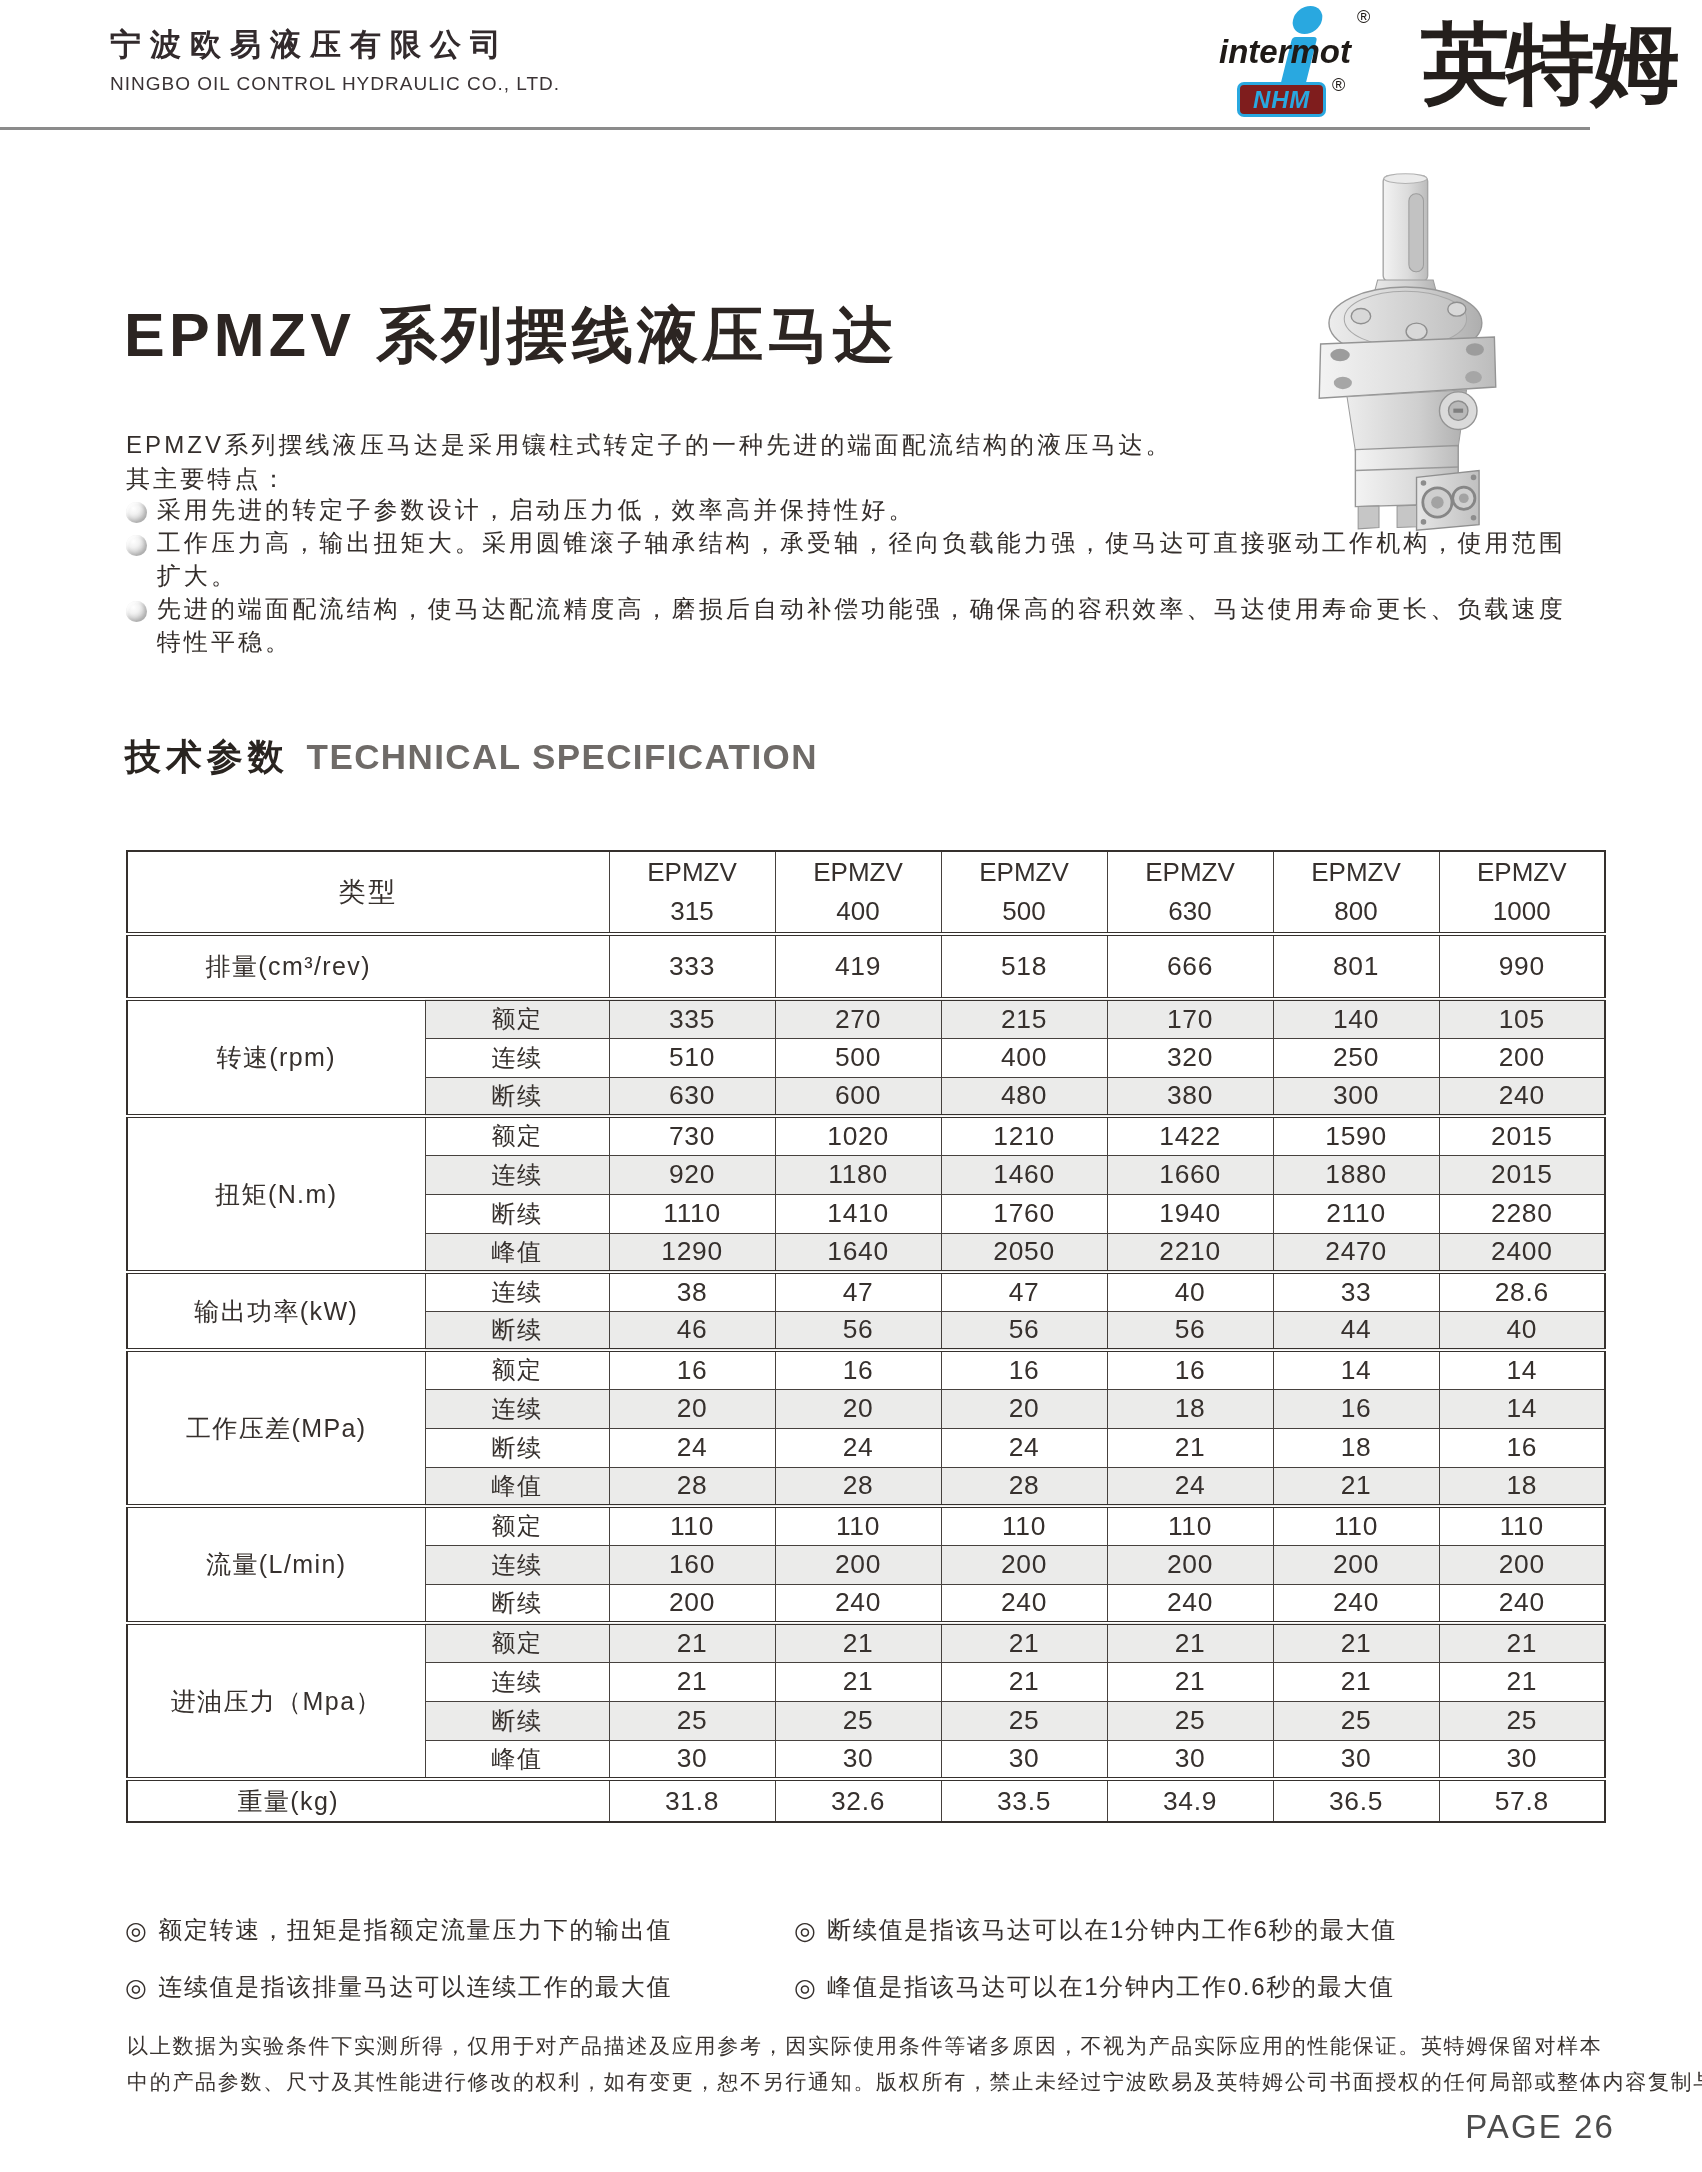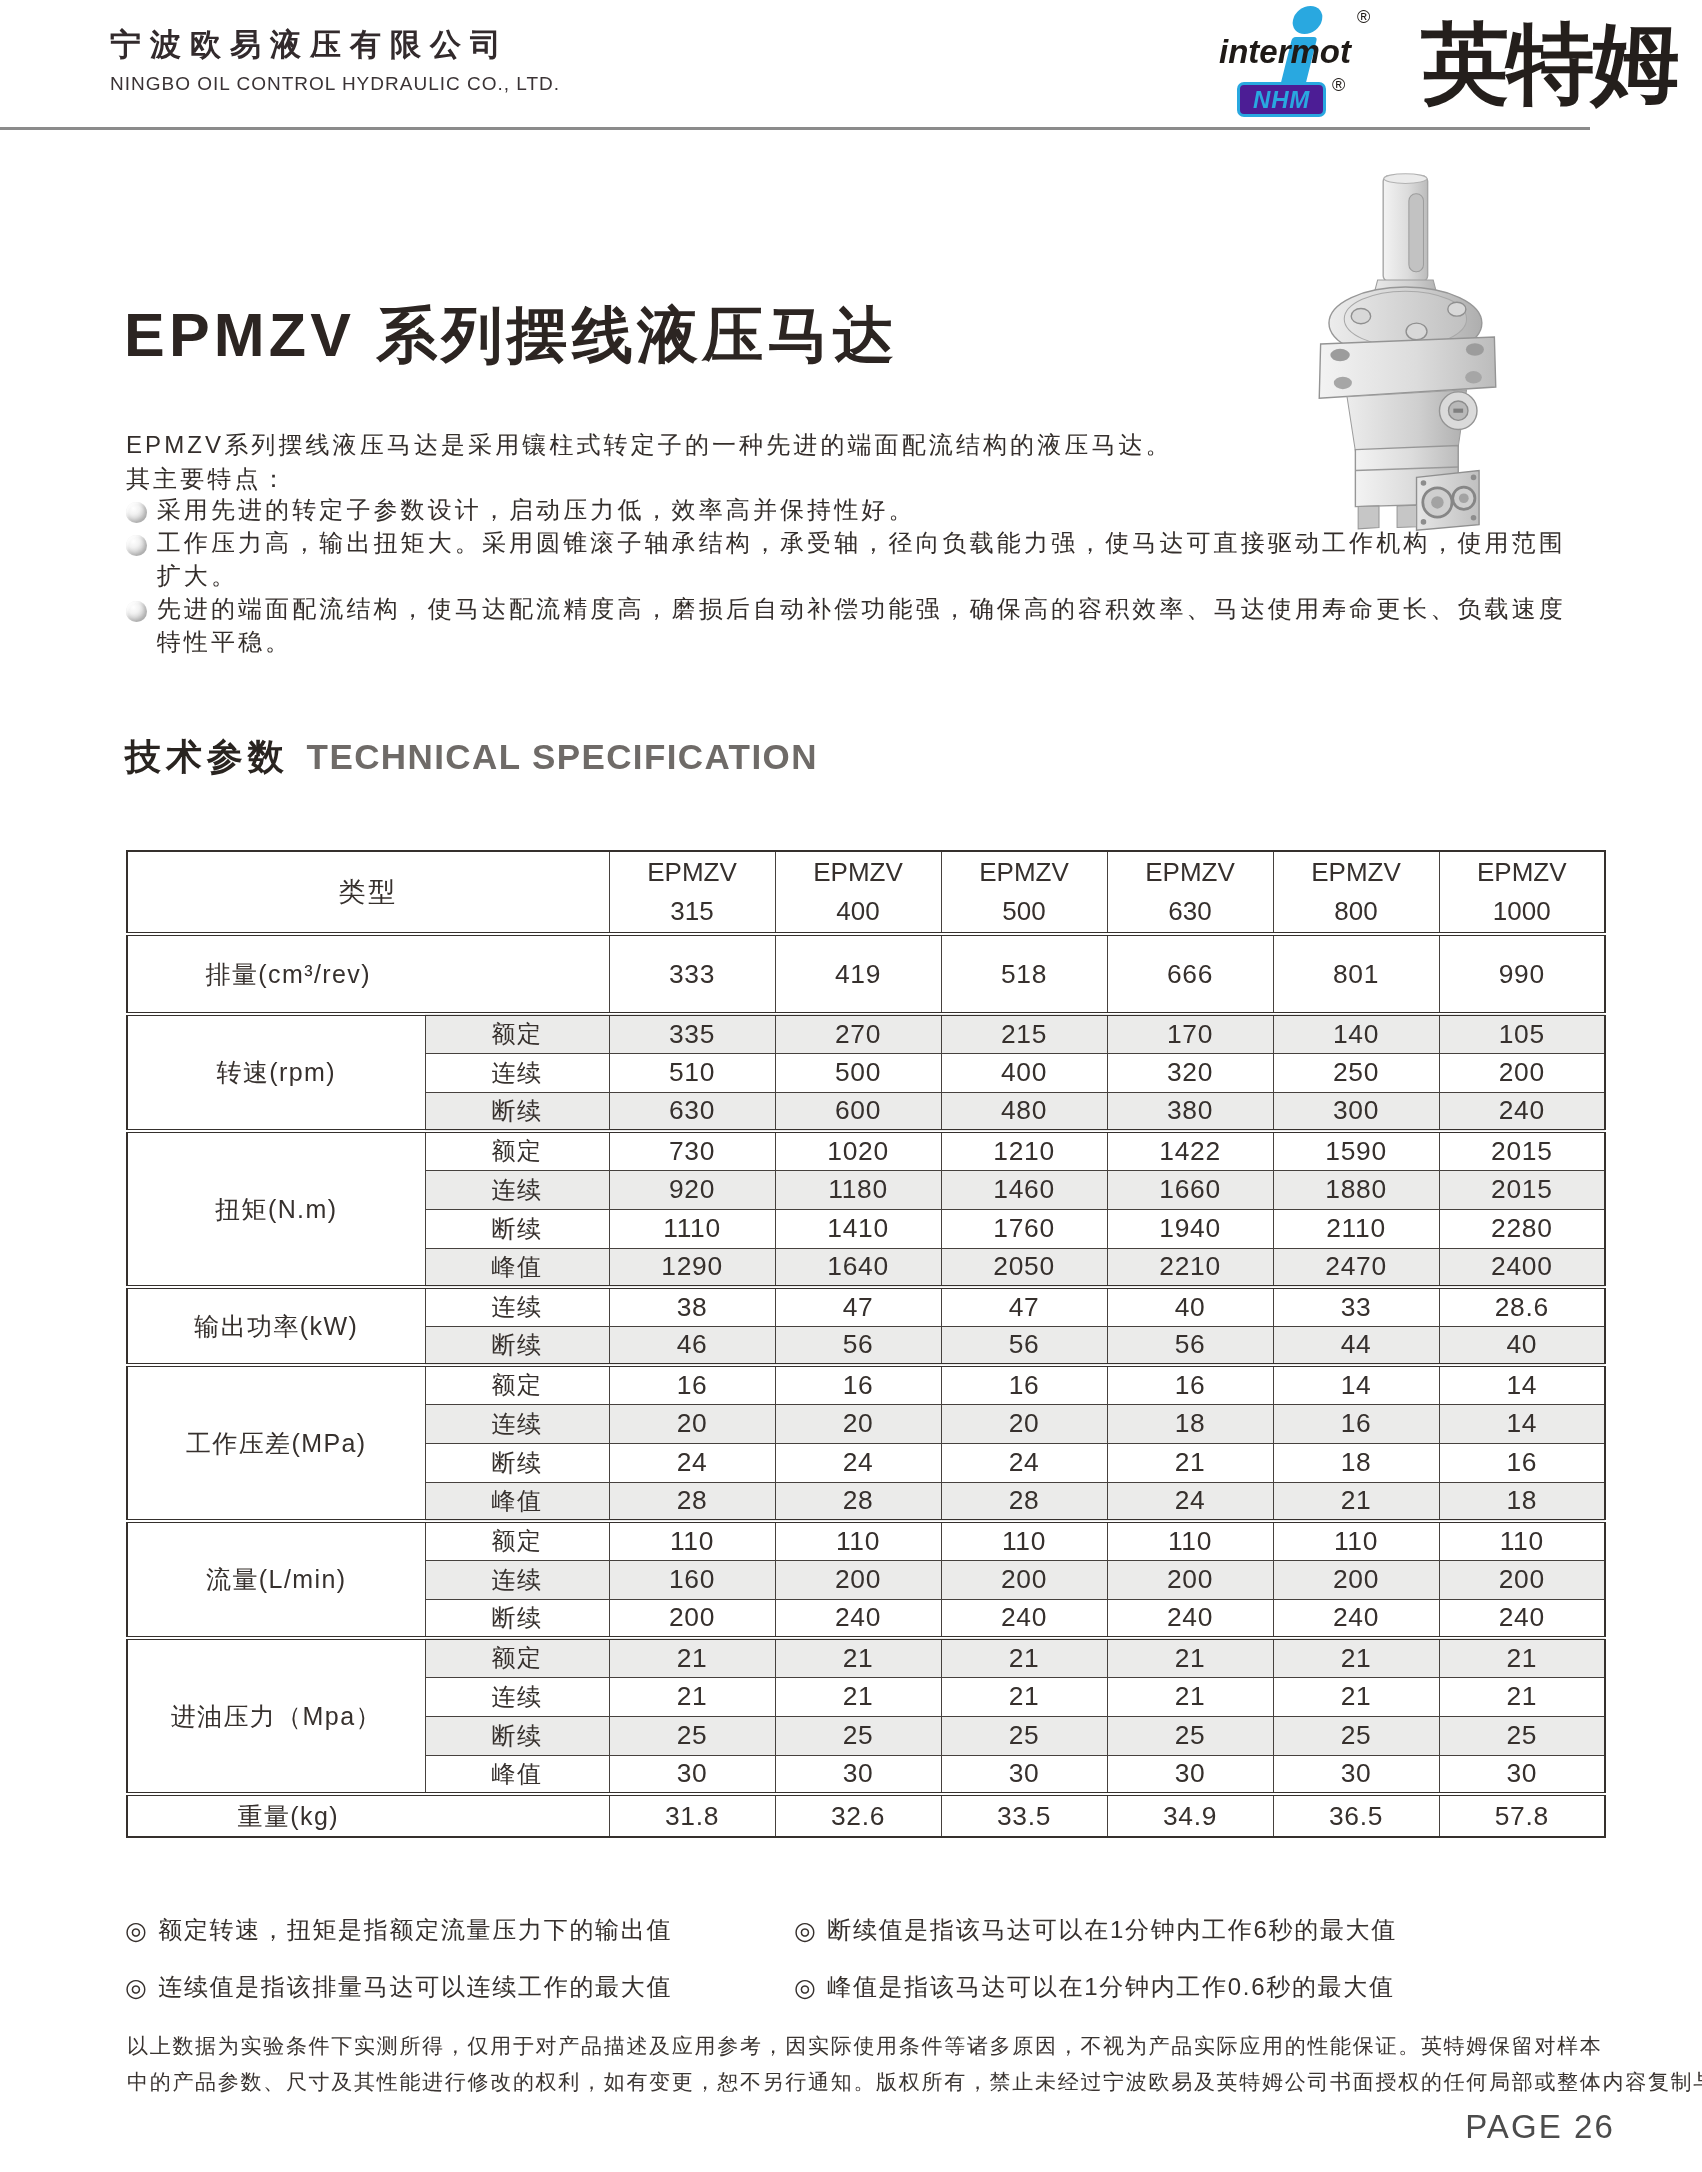--- a/index.html
+++ b/index.html
@@ -14,21 +14,21 @@
   .top-rule{position:absolute;left:0;top:127px;width:1590px;height:2.8px;background:#8b8b8b;}
   .logo{position:absolute;left:1219px;top:4.2px;width:146px;height:120px;}
   .logo-i-dot{position:absolute;left:74px;top:1.4px;width:29px;height:28px;border-radius:50%;
     background:#29a8e0;transform:skewX(-12deg);}
   .logo-i-stem{position:absolute;left:67px;top:33px;width:25px;height:51px;border-radius:3.5px;
     background:#29a8e0;transform:skewX(-14deg);}
   .logo-word{position:absolute;left:0px;top:29px;font-size:33px;font-weight:bold;font-style:italic;
     color:#1f1a17;letter-spacing:0px;white-space:nowrap;}
   .logo-reg1{position:absolute;left:138px;top:2.8px;font-size:18px;color:#1f1a17;}
   .nhm-box{position:absolute;left:18px;top:78px;width:83px;height:29px;border:3.5px solid #29a8e0;
-    border-radius:7px;display:flex;align-items:center;justify-content:center;background:#4c1d95;}
+    border-radius:7px;display:flex;align-items:center;justify-content:center;background:#7f1d1d;}
   .nhm-text{font-size:24px;font-weight:bold;font-style:italic;color:#29a8e0;letter-spacing:0.7px;}
   .logo-reg2{position:absolute;left:113px;top:71px;font-size:18px;color:#1f1a17;}
   .brand-cn{position:absolute;left:1373px;top:12.5px;font-size:88px;font-weight:900;
     letter-spacing:-2.8px;color:#241f1c;line-height:1.15;white-space:nowrap;margin-left:48px;}
   
   .title{position:absolute;left:124px;top:295px;font-size:61px;font-weight:bold;
     letter-spacing:4.2px;color:#2c2522;white-space:nowrap;}
   .intro-block{position:absolute;left:126px;top:428px;width:1502px;font-size:24px;
     letter-spacing:3.1px;line-height:33px;color:#342e2b;}
   .features-heading{margin-top:1.4px;}
@@ -41,21 +41,21 @@
   .section-heading{position:absolute;left:125px;top:733px;white-space:nowrap;}
   .section-cn{font-size:36px;font-weight:bold;letter-spacing:4.9px;color:#292420;}
   .section-en{font-size:35px;font-weight:bold;letter-spacing:1.4px;color:#6f6b68;margin-left:18px;}
   
   .spec-table{position:absolute;left:126px;top:850px;width:1475px;border-collapse:collapse;
     table-layout:fixed;background:#ffffff;border:2.1px solid #35302d;}
   .spec-table td{border:1.4px solid #46413e;text-align:center;vertical-align:middle;color:#36302d;
     padding:0;}
   .spec-table tr.group-start td{border-top:4.2px double #35302d;}
   .header-row{height:83px;}
-  .row-displacement{height:80px;}
+  .row-displacement{height:65px;}
   .row-weight{height:43px;}
   .sub-row{height:39px;}
   .type-cell{font-size:27px;letter-spacing:2.8px;}
   .model-cell{font-size:26px;line-height:39px;}
   .label-cell{font-size:25px;letter-spacing:1.4px;}
   .label-cell.merged{padding-right:160px;}
   .sub-cell{font-size:24px;letter-spacing:1.4px;}
   .val-cell{font-size:26.4px;letter-spacing:0.7px;}
   tr.shaded .sub-cell, tr.shaded .val-cell{background:#ebebea;}
   

